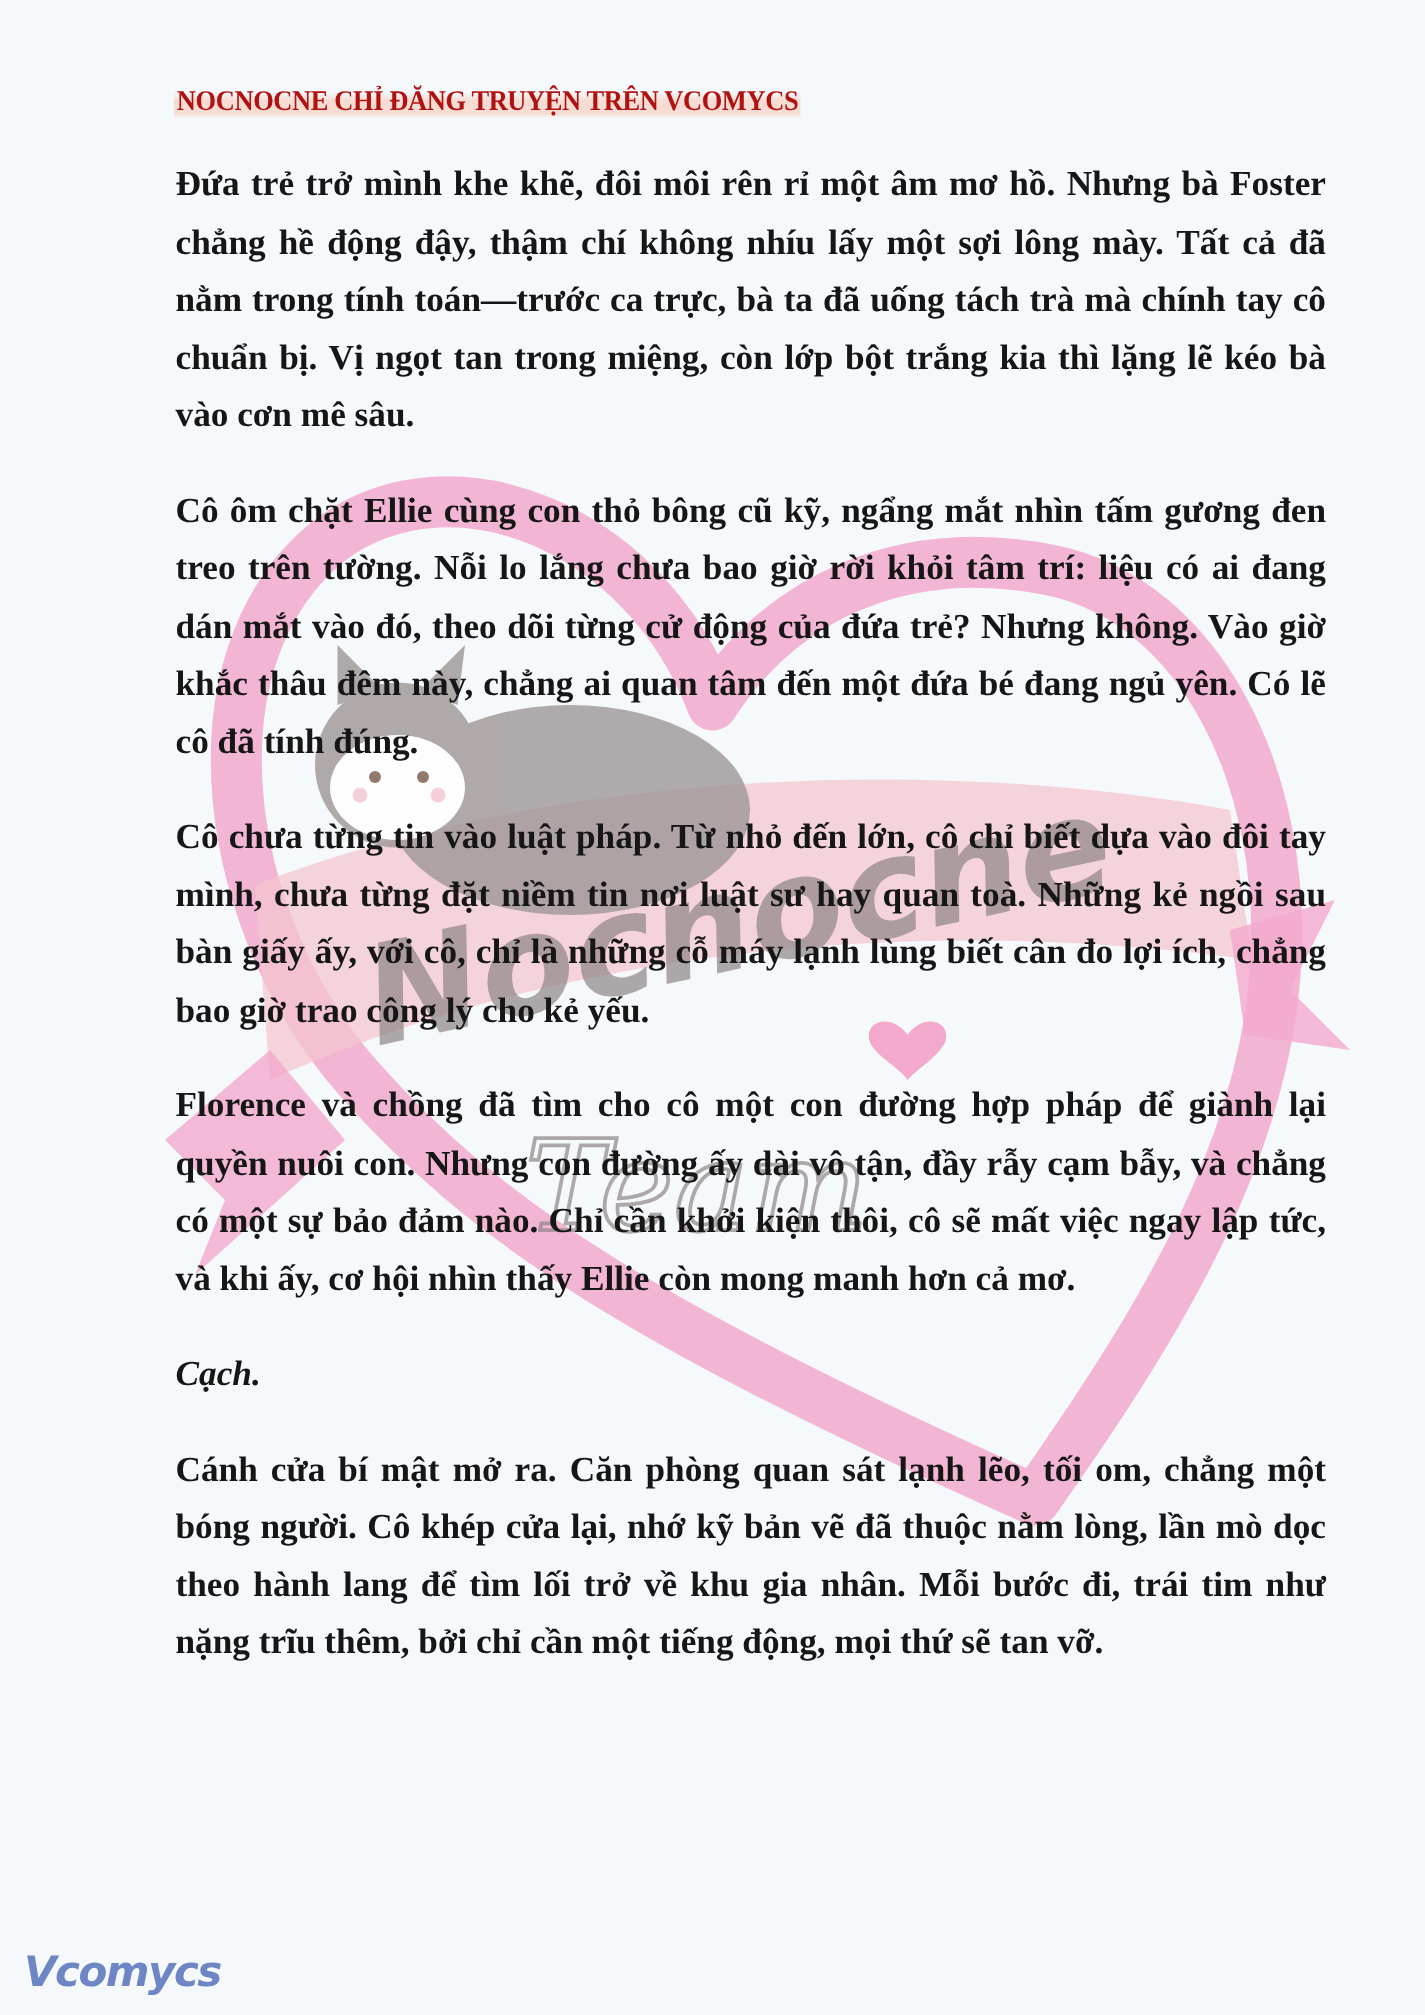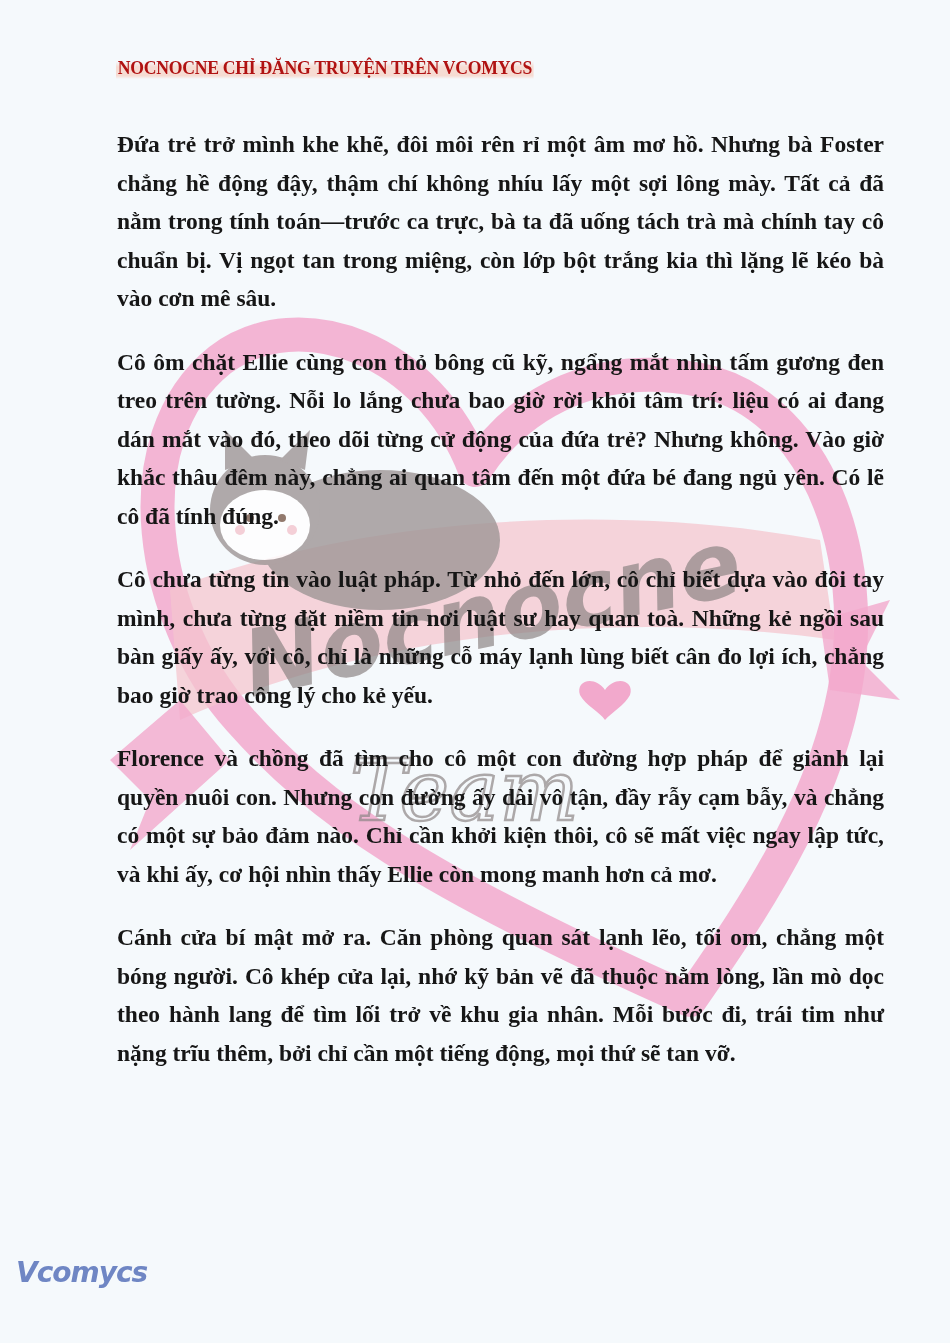--- a/index.html
+++ b/index.html
@@ -11,28 +11,28 @@
   }
   .watermark { position: absolute; left: 0; top: 0; width: 950px; height: 1343px; pointer-events: none; z-index: 0; }
   .header {
     position: absolute; left: 116px; top: 57px;
     font-family: "Liberation Serif", serif; font-weight: bold;
     font-size: 19px; color: #b01212; letter-spacing: -0.3px;
     background: linear-gradient(#f5f9fc 20%, #f6dcd3 45%, #f6dcd3 85%, #f5f9fc 100%);
     padding: 0 2px; transform: scaleX(0.93); transform-origin: left center;
     z-index: 2;
   }
-  .content { position: absolute; left: 117px; top: 125px; width: 767px; z-index: 2; }
+  .content { position: absolute; left: 117px; top: 104px; width: 767px; z-index: 2; }
   .para {
     margin: 0 0 25px 0; font-size: 23.5px; line-height: 38.5px;
     text-align: justify; font-weight: 600; color: #161616;
   }
   .para.italic { font-style: italic; font-weight: bold; }
   .logo {
-    position: absolute; left: 16px; top: 1256px; z-index: 2;
+    position: absolute; left: 16px; top: 1298px; z-index: 2;
     font-family: "DejaVu Sans", sans-serif; font-style: italic; font-weight: bold;
     font-size: 28px; color: #6f86c4; letter-spacing: -1px;
   }
 </style>
 </head>
 <body>
 
 <svg class="watermark" viewBox="0 0 950 1343" xmlns="http://www.w3.org/2000/svg">
 
   <path d="M475 470 C 430 350, 300 300, 220 360 C 120 440, 150 620, 240 720 C 320 810, 420 880, 690 1000 C 760 900, 840 780, 850 650 C 860 520, 800 400, 700 380 C 600 360, 520 400, 475 470 Z" fill="none" stroke="#f2a9cc" stroke-width="34" stroke-linejoin="round" opacity="0.85"></path>
@@ -59,16 +59,17 @@
   <path d="M605 690 C 595 675, 575 680, 580 695 C 585 705, 600 712, 605 720 C 612 712, 625 705, 630 695 C 635 680, 615 675, 605 690 Z" fill="#f2a9cc"></path>
 </svg>
 
 <div class="header">NOCNOCNE CHỈ ĐĂNG TRUYỆN TRÊN VCOMYCS</div>
 
 <div class="content">
   <p class="para">Đứa trẻ trở mình khe khẽ, đôi môi rên rỉ một âm mơ hồ. Nhưng bà Foster chẳng hề động đậy, thậm chí không nhíu lấy một sợi lông mày. Tất cả đã nằm trong tính toán—trước ca trực, bà ta đã uống tách trà mà chính tay cô chuẩn bị. Vị ngọt tan trong miệng, còn lớp bột trắng kia thì lặng lẽ kéo bà vào cơn mê sâu.</p>
   <p class="para">Cô ôm chặt Ellie cùng con thỏ bông cũ kỹ, ngẩng mắt nhìn tấm gương đen treo trên tường. Nỗi lo lắng chưa bao giờ rời khỏi tâm trí: liệu có ai đang dán mắt vào đó, theo dõi từng cử động của đứa trẻ? Nhưng không. Vào giờ khắc thâu đêm này, chẳng ai quan tâm đến một đứa bé đang ngủ yên. Có lẽ cô đã tính đúng.</p>
   <p class="para">Cô chưa từng tin vào luật pháp. Từ nhỏ đến lớn, cô chỉ biết dựa vào đôi tay mình, chưa từng đặt niềm tin nơi luật sư hay quan toà. Những kẻ ngồi sau bàn giấy ấy, với cô, chỉ là những cỗ máy lạnh lùng biết cân đo lợi ích, chẳng bao giờ trao công lý cho kẻ yếu.</p>
   <p class="para">Florence và chồng đã tìm cho cô một con đường hợp pháp để giành lại quyền nuôi con. Nhưng con đường ấy dài vô tận, đầy rẫy cạm bẫy, và chẳng có một sự bảo đảm nào. Chỉ cần khởi kiện thôi, cô sẽ mất việc ngay lập tức, và khi ấy, cơ hội nhìn thấy Ellie còn mong manh hơn cả mơ.</p>
+  <p class="para italic">Cạch.</p>
   <p class="para">Cánh cửa bí mật mở ra. Căn phòng quan sát lạnh lẽo, tối om, chẳng một bóng người. Cô khép cửa lại, nhớ kỹ bản vẽ đã thuộc nằm lòng, lần mò dọc theo hành lang để tìm lối trở về khu gia nhân. Mỗi bước đi, trái tim như nặng trĩu thêm, bởi chỉ cần một tiếng động, mọi thứ sẽ tan vỡ.</p>
 </div>
 
 <div class="logo">Vcomycs</div>
 
 </body></html>

